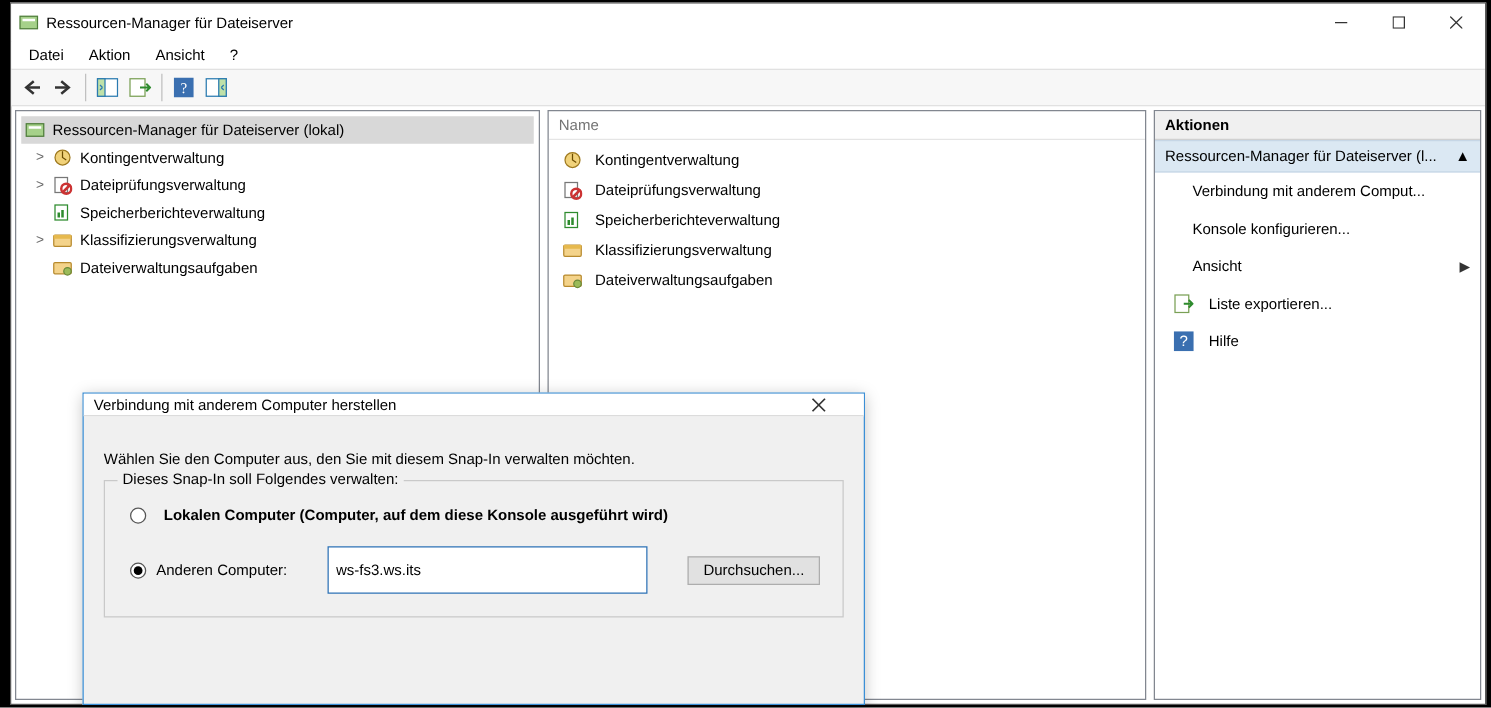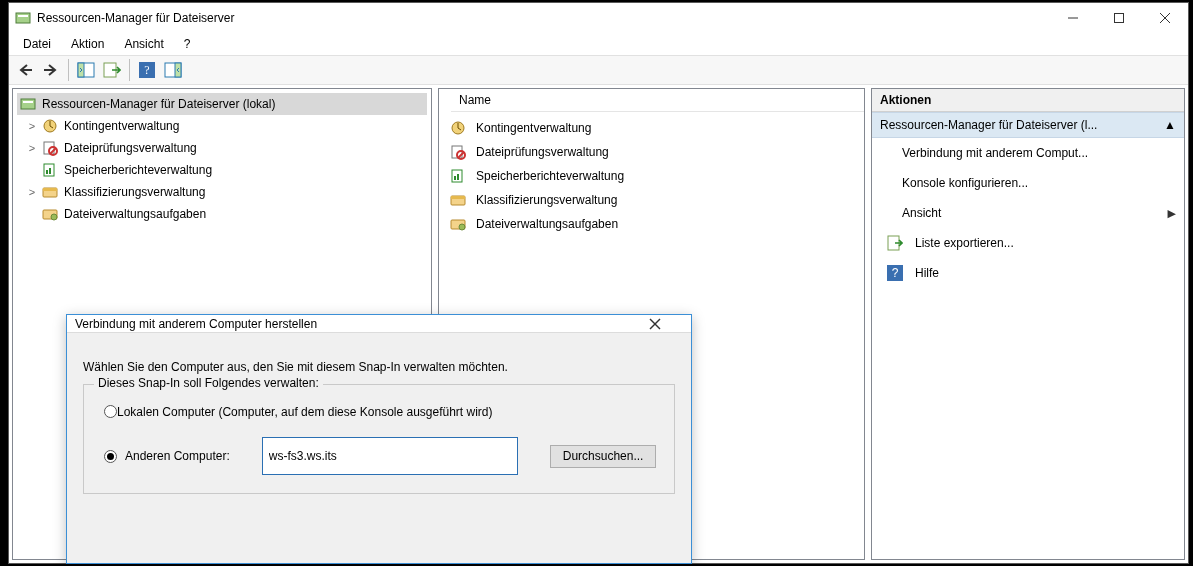--- a/index.html
+++ b/index.html
@@ -71,21 +71,21 @@
   .pane {
     border: 1px solid #828790;
     margin: 3px;
     background: #fff;
     overflow: hidden;
     display: flex;
     flex-direction: column;
   }
   .tree-pane { width: 420px; }
   .list-pane { flex: 1; }
-  .actions-pane { width: 314px; }
+  .actions-pane { width: 262px; }
   .pane-header {
     background: #f0f0f0;
     padding: 4px 8px;
     font-weight: 700;
     border-bottom: 1px solid #d0d0d0;
     font-size: 12px;
   }
   .tree {
     padding: 4px 4px;
   }
@@ -99,22 +99,21 @@
   }
   .tree-row.selected {
     background: #d8d8d8;
   }
   .tw { width: 14px; text-align:center; color:#6a6a6a; font-size:11px; }
   .indent { display:inline-block; }
   .node-icon { width:16px; height:16px; display:inline-flex; align-items:center; justify-content:center; margin:0 4px 0 1px;}
   .list-header {
     padding: 4px 8px;
     border-bottom: 1px solid #e5e5e5;
-    color:#000000;
-    margin-left:12px;
+    color:#737373;
   }
   .list-body { padding: 4px 6px; }
   .list-row {
     display:flex; align-items:center; height:24px; gap:6px; padding:0 4px;
   }
   .actions-section-hdr {
     background: #dbe8f3;
     border-top:1px solid #c6d6e6;
     border-bottom:1px solid #c6d6e6;
     padding: 5px 8px;
@@ -148,21 +147,21 @@
   .dlg-body { padding: 12px 16px 8px 16px; margin-top: 15px; }
   .groupbox {
     border:1px solid #c9c9c9;
     margin-top:10px;
     padding: 12px 14px 18px 14px;
     position:relative;
   }
   .groupbox .legend {
     position:absolute; top:-9px; left:10px; background:#f0f0f0; padding:0 4px; font-size:12px;text-align:right;
   }
-  .radio-row { display:flex; gap:0; margin:8px 0 0 6px;}
+  .radio-row { display:flex; align-items:center; gap:14px; margin:8px 0 0 6px;font-weight:bold;}
   .radio {
     width:13px; height:13px; border:1px solid #555; border-radius:50%;
     display:inline-flex; align-items:center; justify-content:center; background:#fff;
   }
   .radio.checked::after{content:""; width:7px;height:7px;background:#000;border-radius:50%;}
   .textbox {
     border:1px solid #2a6fb3; background:#fff; height:23px; padding:18px 6px; font-family:inherit; font-size:12px;
     width:256px;
   }
   .btn {

